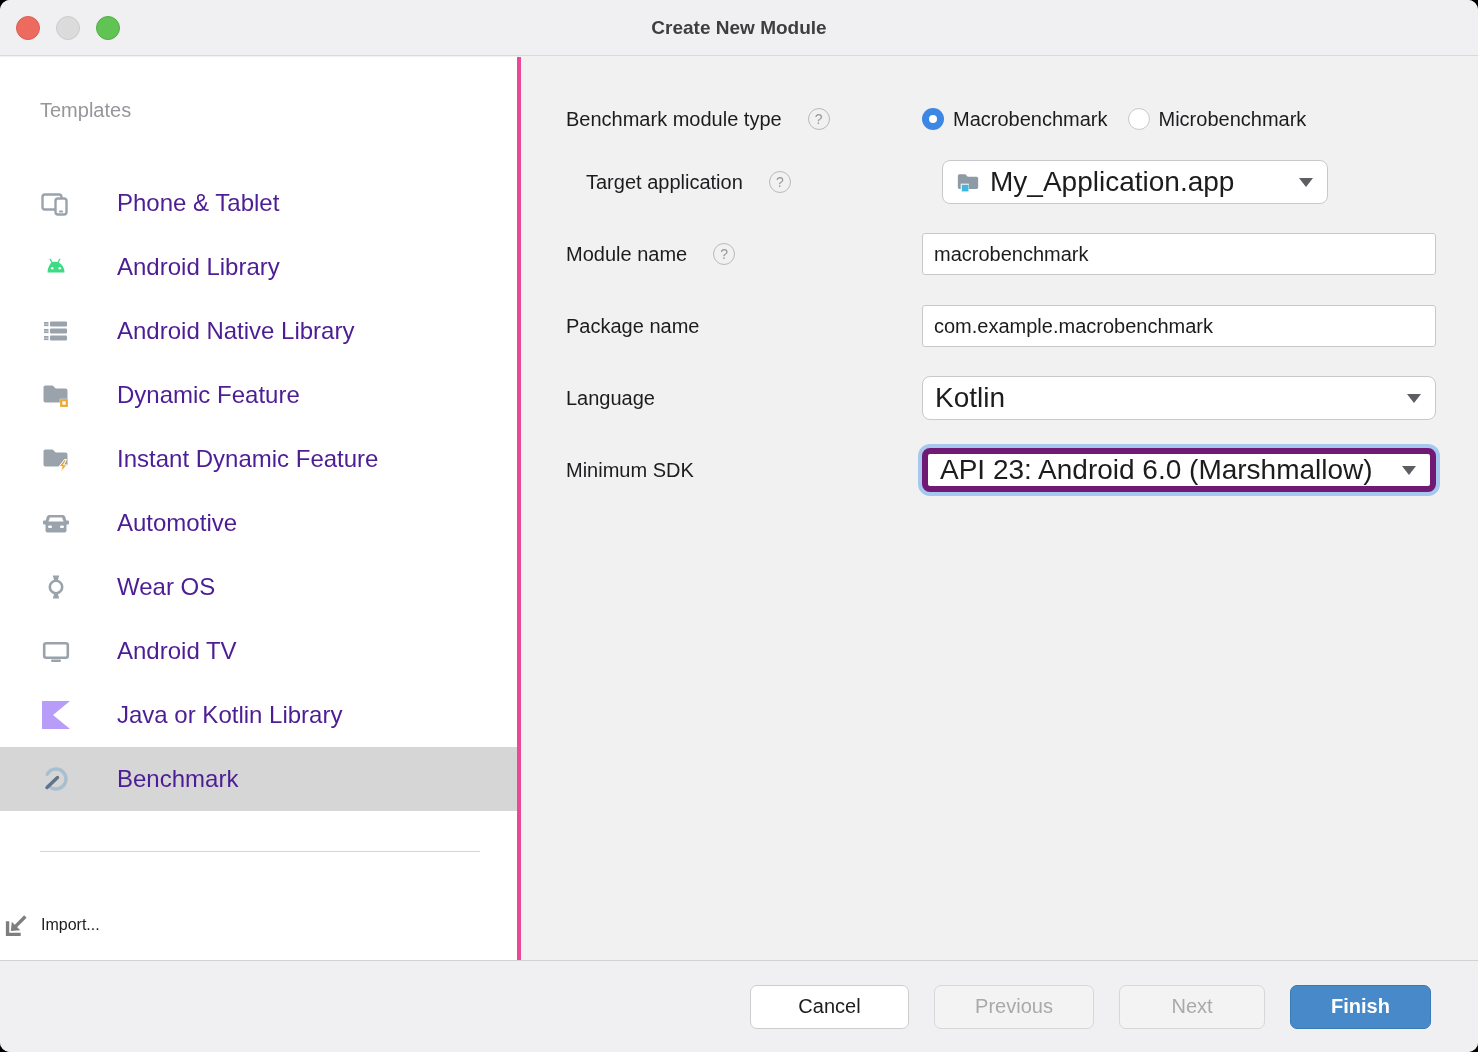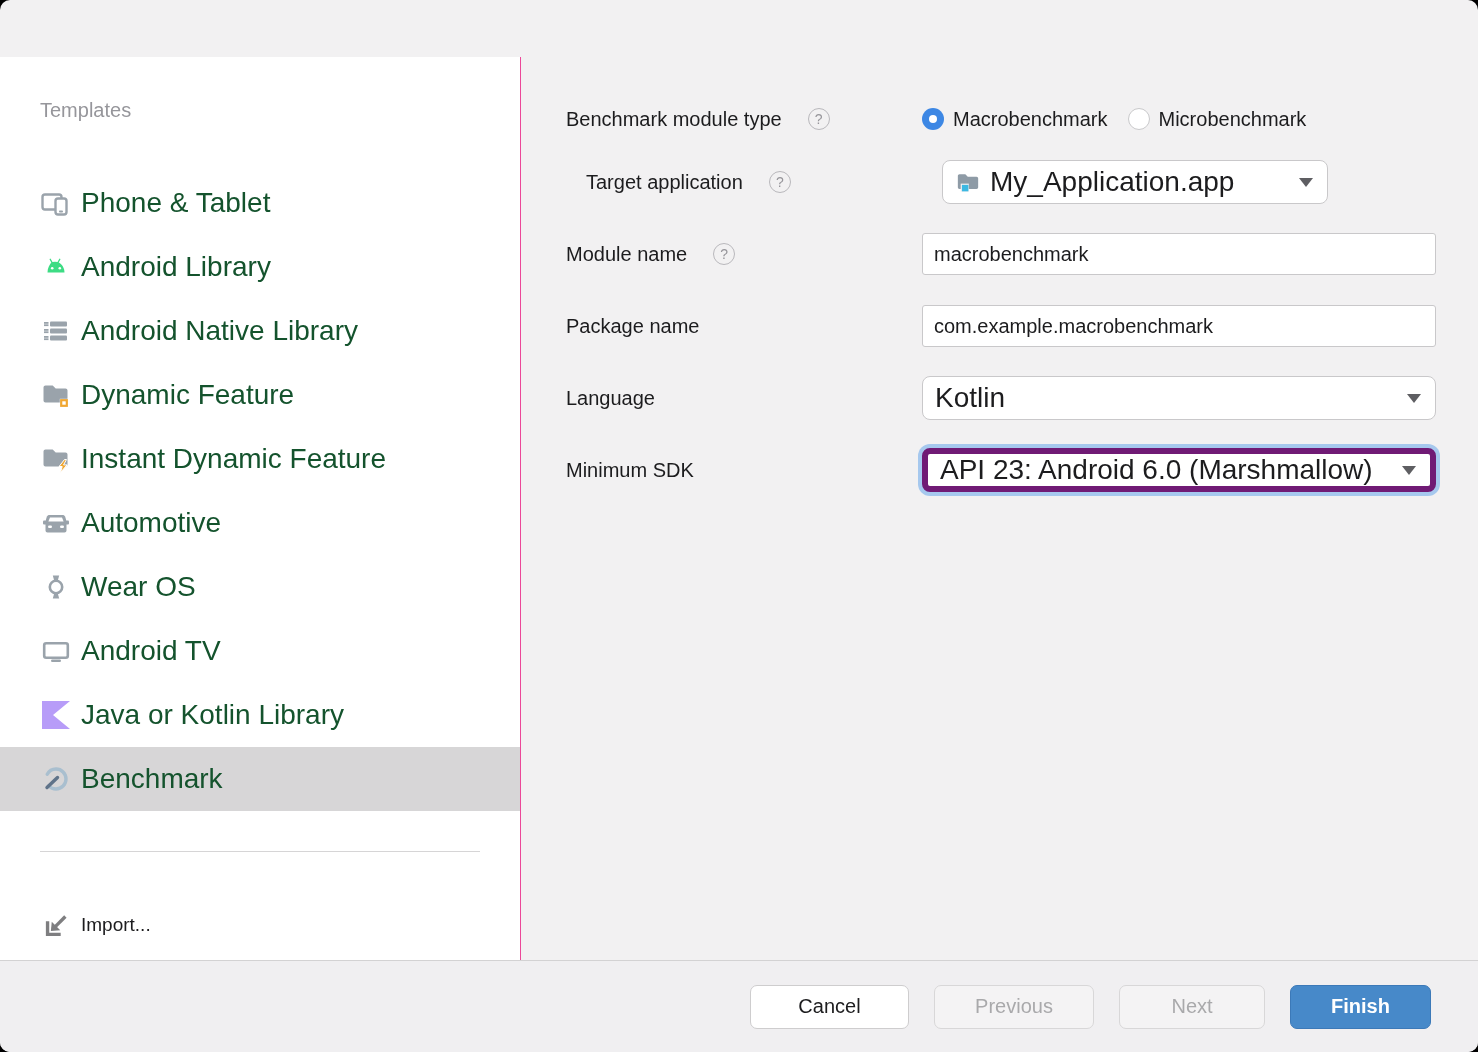--- a/index.html
+++ b/index.html
@@ -14,30 +14,30 @@
     border-bottom:1px solid #d9d8da;z-index:5;}
   .title{position:absolute;left:0;right:0;top:0;height:56px;line-height:56px;text-align:center;
     font-size:19px;font-weight:bold;color:#3e3e41;}
   .lights{position:absolute;left:16px;top:16px;display:flex;gap:16px;}
   .light{width:24px;height:24px;border-radius:50%;}
   .light.red{background:#ec6a5e;border:1px solid #d95f54;}
   .light.gray{background:#dcdbdc;border:1px solid #cdcccd;}
   .light.green{background:#61c354;border:1px solid #54ad48;}
   
   .sidebar{position:absolute;top:57px;left:0;width:521px;bottom:92px;background:#fff;
-    border-right:1px solid #ec4899;}
+    border-right:4px solid #ec4899;}
   .tpl-header{position:absolute;left:40px;top:42px;font-size:20px;color:#96969b;}
   .tpl-list{position:absolute;top:114px;left:0;right:0;}
   .tpl-item{height:64px;display:flex;align-items:center;padding-left:40px;gap:9px;cursor:default;}
   .tpl-item.selected{background:#d7d6d7;}
   .tpl-item .ticon{width:32px;height:32px;flex:0 0 32px;display:flex;align-items:center;justify-content:center;}
-  .tpl-item .tlabel{font-size:28px;color:#14532d;}
+  .tpl-item .tlabel{font-size:24px;color:#4c1d95;margin-left:36px;}
   .side-divider{position:absolute;top:794px;left:40px;width:440px;height:1px;background:#d6d5d6;}
   .import-item{position:absolute;top:836px;left:0;right:0;height:64px;display:flex;align-items:center;
-    padding-left:40px;gap:9px;font-size:19px;}
+    gap:9px;font-size:16px;}
   
   .panel{position:absolute;top:57px;left:522px;right:0;bottom:92px;background:#f2f1f2;}
   .frow{position:absolute;left:44px;right:40px;height:44px;display:flex;align-items:center;}
   .flabel{width:356px;display:flex;align-items:center;gap:26px;font-size:20px;color:#1c1c1e;flex:0 0 356px;}
   .help{width:22px;height:22px;border-radius:50%;border:1.5px solid #b9b8bc;color:#96959a;
     font-size:14px;display:flex;align-items:center;justify-content:center;flex:0 0 22px;cursor:default;}
   .radio-group{display:flex;align-items:center;gap:20px;}
   .radio-opt{display:flex;align-items:center;gap:9px;font-size:20px;}
   .radio{width:22px;height:22px;border-radius:50%;flex:0 0 22px;}
   .radio.on{background:#3d87e4;display:flex;align-items:center;justify-content:center;}
@@ -64,20 +64,28 @@
   .btn.cancel{width:159px;}
   .btn.disabled{width:160px;background:#f4f3f4;border-color:#d8d7d8;color:#a9a9ab;}
   .btn.disabled.next{width:146px;}
   .btn.primary{width:141px;background:#4789c9;border-color:#3c79b8;color:#fff;font-weight:bold;}
 </style>
 </head>
 <body>
 
 <div class="window">
 
+  <div class="titlebar">
+    <div class="title">Create New Module</div>
+    <div class="lights">
+      <div class="light red"></div>
+      <div class="light gray"></div>
+      <div class="light green"></div>
+    </div>
+  </div>
 
   <div class="sidebar">
     <div class="tpl-header">Templates</div>
 
     <div class="tpl-list">
 
       <div class="tpl-item">
         <span class="ticon">
           <svg width="32" height="32" viewBox="0 0 32 32">
             <rect x="2.5" y="7.5" width="19" height="15" rx="2.5" fill="#fff" stroke="#9aa3ab" stroke-width="2.4"></rect>

